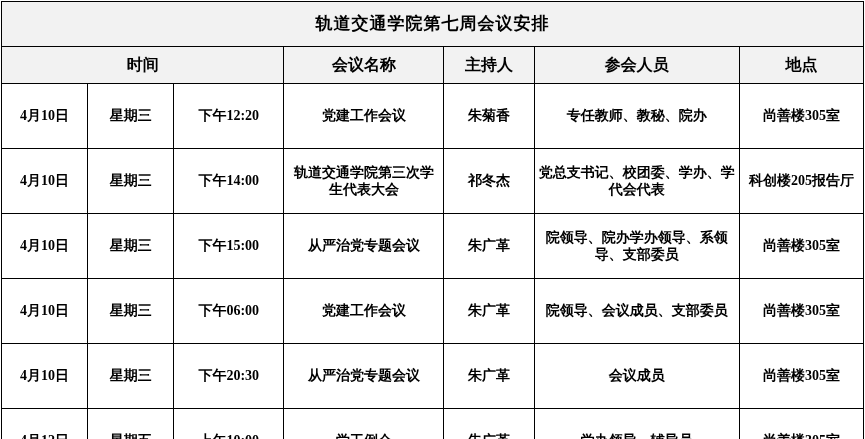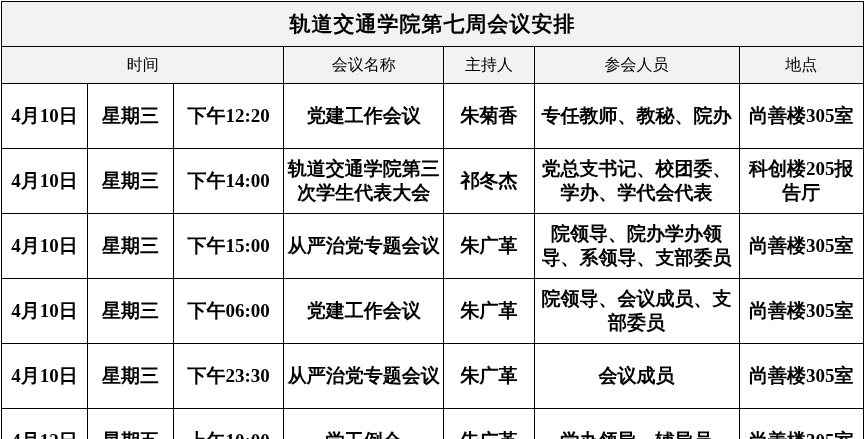--- a/index.html
+++ b/index.html
@@ -31,34 +31,34 @@
   table.meeting-table th {
     border: 1px solid #000000;
     text-align: center;
     vertical-align: middle;
     padding: 2px 3px;
     line-height: 1.25;
     font-weight: bold;
   }
   tr.title-row td {
     height: 40px;
-    font-size: 21px;
+    font-size: 17px;
     letter-spacing: 1px;
     background: #f2f2f2;
     font-weight: bold;
   }
   tr.header-row td {
     height: 32px;
     font-size: 16px;
     background: #f2f2f2;
-    font-weight: normal;
+    font-weight: bold;
   }
   tr.data-row td {
     height: 60px;
-    font-size: 19px;
+    font-size: 14px;
     background: #ffffff;
     font-weight: bold;
   }
   
   .col-date    { width: 86px; }
   .col-weekday { width: 86px; }
   .col-time    { width: 110px; }
   .col-name    { width: 160px; }
   .col-host    { width: 90px; }
   .col-people  { width: 205px; }
@@ -126,21 +126,21 @@
         <td>下午06:00</td>
         <td>党建工作会议</td>
         <td>朱广革</td>
         <td>院领导、会议成员、支部委员</td>
         <td>尚善楼305室</td>
       </tr>
 
       <tr class="data-row">
         <td>4月10日</td>
         <td>星期三</td>
-        <td>下午23:30</td>
+        <td>下午20:30</td>
         <td>从严治党专题会议</td>
         <td>朱广革</td>
         <td>会议成员</td>
         <td>尚善楼305室</td>
       </tr>
 
       <tr class="data-row">
         <td>4月12日</td>
         <td>星期五</td>
         <td>上午10:00</td>

